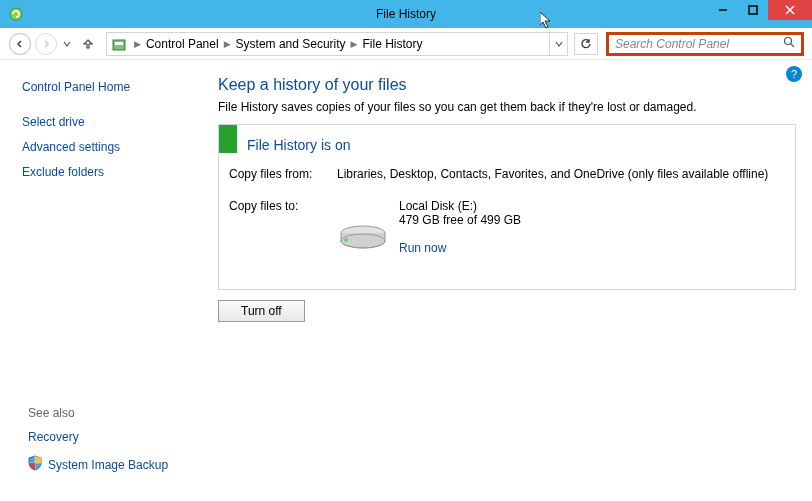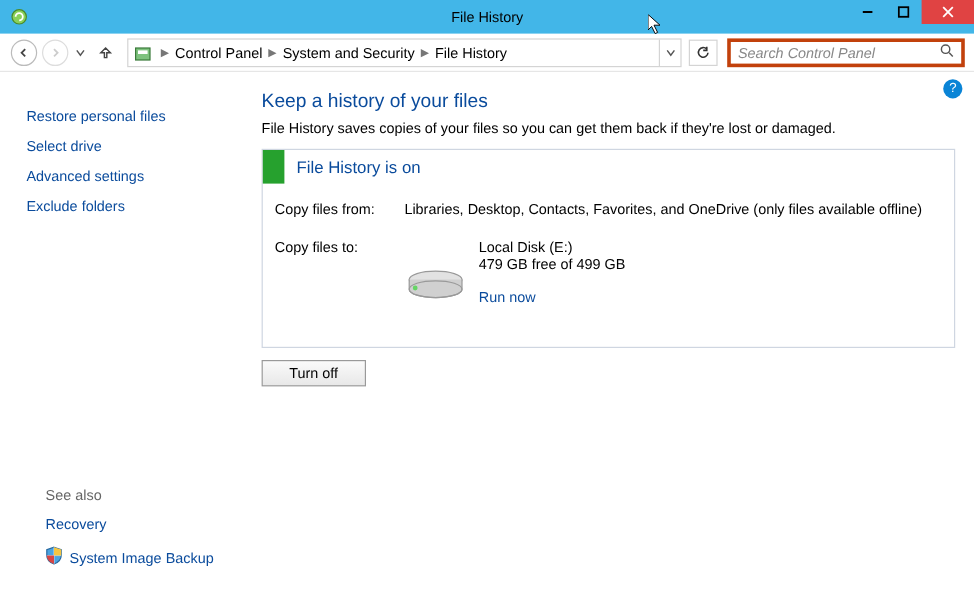--- a/index.html
+++ b/index.html
@@ -25,30 +25,30 @@
 .refresh-btn { width: 24px; height: 22px; border: 1px solid #d4d4d4; display: flex; align-items: center; justify-content: center; font-size: 11px; color: #333; margin-right: 6px; }
 .search-box { width: 198px; height: 24px; border: 3px solid #c2410c; display: flex; align-items: center; padding: 0 6px; font-size: 12px; color: #888; }
 .search-box span.ph { flex: 1; font-style: italic; }
 .search-box .sicon { color: #555; font-size: 12px; }
 
 .content { display: flex; height: calc(501px - 28px - 32px); position: relative; }
 .help-icon { position: absolute; right: 10px; top: 6px; width: 16px; height: 16px; border-radius: 50%; background: #0a84d6; color: #fff; font-size: 11px; display: flex; align-items: center; justify-content: center; }
 
 .sidebar { width: 208px; padding: 20px 0 0 22px; font-size: 12px; position: relative; }
 .sidebar a { color: #0a4b9c; text-decoration: none; display: block; margin-bottom: 11px; cursor: pointer; }
-.sidebar .see-also { position: absolute; bottom: 18px; left: 38px; }
+.sidebar .see-also { position: absolute; bottom: 18px; left: 28px; }
 .sidebar .see-also .hdr { color: #666; margin-bottom: 10px; font-size: 12px; }
 .sidebar .see-also .sib { display: flex; align-items: center; gap: 6px; margin-bottom: 9px; }
 
 .main { flex: 1; padding: 16px 16px 0 10px; }
 .main h1 { color: #0a4b9c; font-size: 16px; font-weight: normal; margin-bottom: 6px; }
 .main .sub { font-size: 12px; color: #000; margin-bottom: 10px; }
 
 .status-box { border: 1px solid #cfd6e1; }
-.status-header { display: flex; align-items: center; height: 28px; }
+.status-header { display: flex; align-items: flex-end; height: 28px; }
 .status-header .bar { width: 18px; height: 100%; background: #26a12e; }
 .status-header .txt { color: #0a4b9c; font-size: 14px; padding-left: 10px; }
 .status-body { padding: 14px 10px 16px 10px; font-size: 12px; }
 .row { display: flex; margin-bottom: 18px; }
 .row .lbl { width: 108px; }
 .row .val { flex: 1; }
 .drive-row { display: flex; align-items: flex-end; }
 .drive-icon { width: 52px; height: 36px; margin: 2px 10px 0 0; }
 .last-row { margin-top: 12px; }
 .run-link { color: #0a4b9c; text-decoration: none; cursor: pointer; display: inline-block; margin-top: 2px; }
@@ -152,22 +152,22 @@
           <line x1="8" y1="8" x2="11" y2="11" stroke="#555" stroke-width="1.2"></line>
         </svg>
     </span>
   </div>
 </div>
 
 <div class="content">
   <div class="help-icon">?</div>
 
   <div class="sidebar">
+    <a>Control Panel Home</a>
     <div style="height:10px"></div>
-    <a>Restore personal files</a>
     <a>Select drive</a>
     <a>Advanced settings</a>
     <a>Exclude folders</a>
 
     <div class="see-also">
       <div class="hdr">See also</div>
       <a>Recovery</a>
       <div class="sib">
         <span>
           <svg width="14" height="16">

